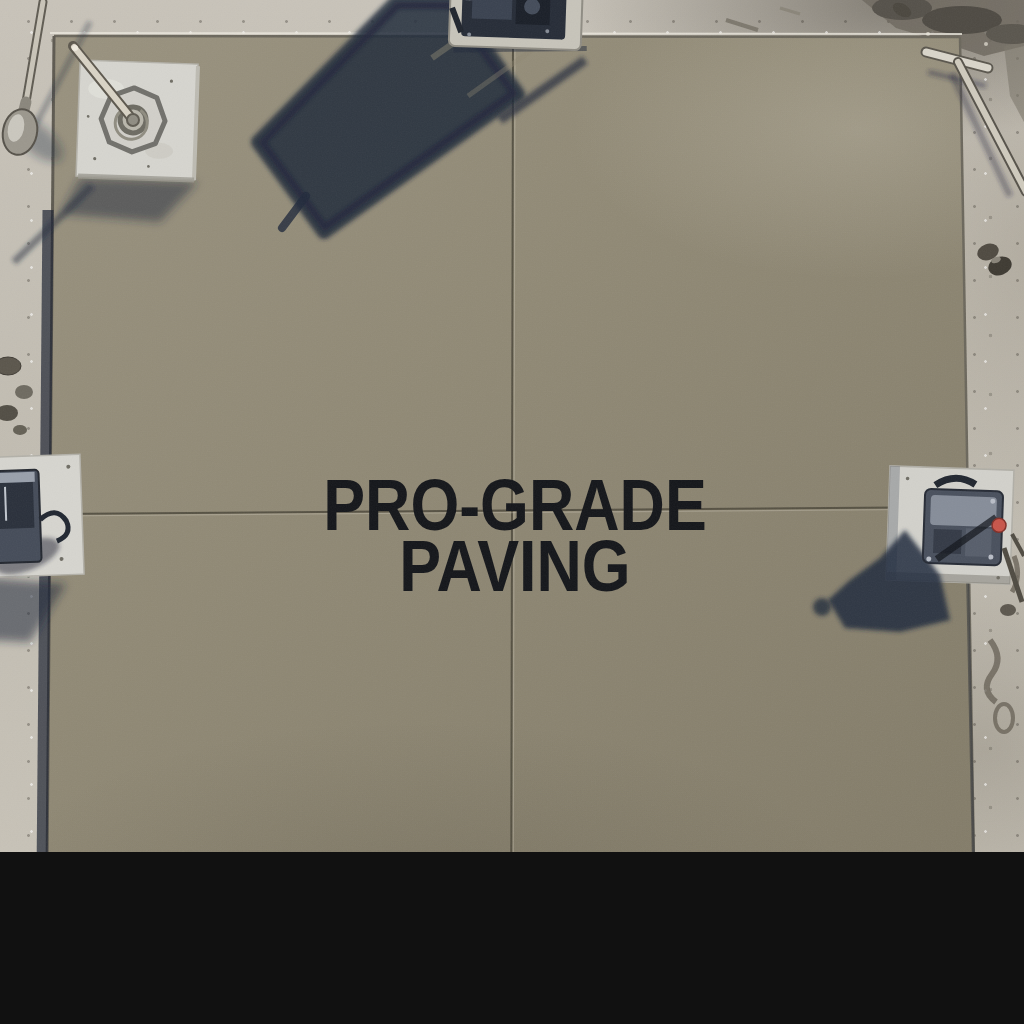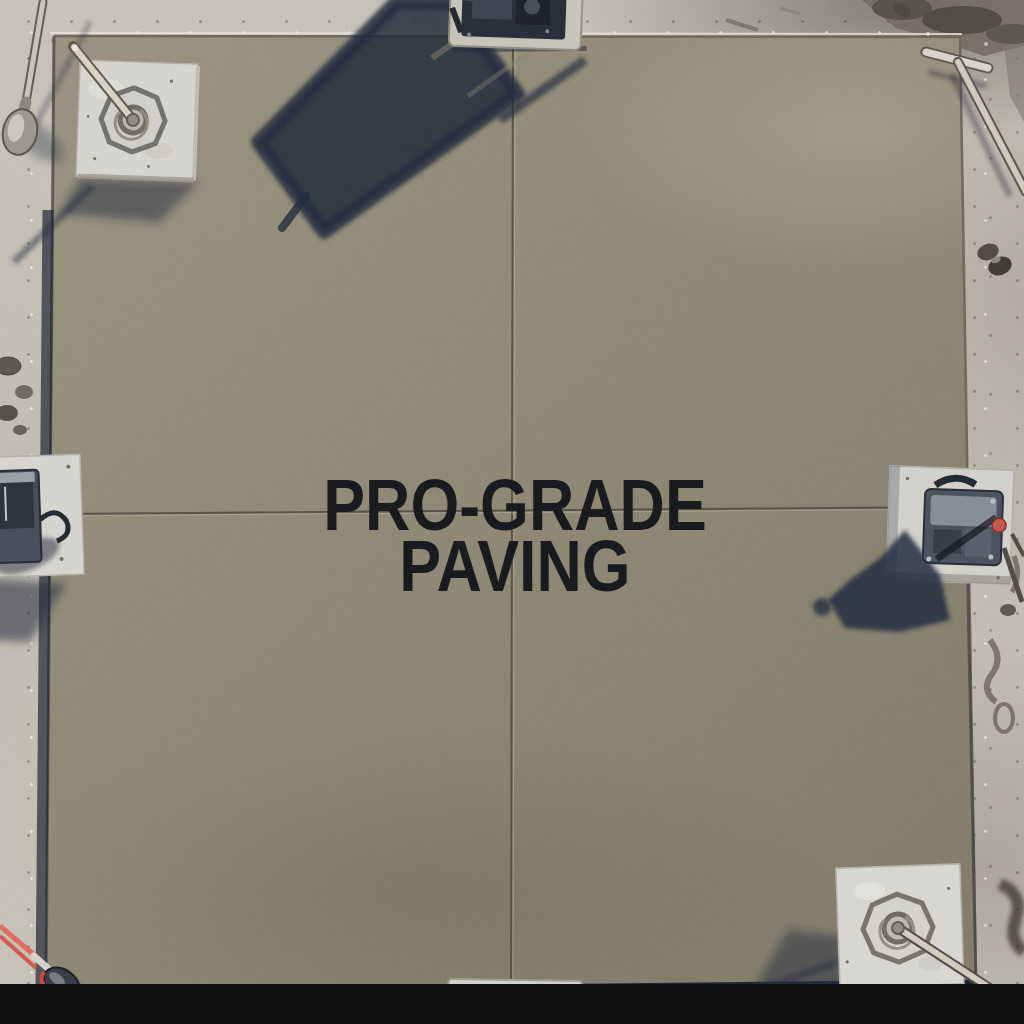--- a/index.html
+++ b/index.html
@@ -1,16 +1,16 @@
 <!DOCTYPE html>
 <html style="--slab: #908975; --ground: #c4bfb5; --shadow: #222a3c; --headline-text: #14161a; --pad-concrete: #d6d5cf; --machine-dark: #2a303c; --accent-red: #c8554a;"><head>
 <meta charset="utf-8">
 <style>
   html,body{margin:0;padding:0;background:#111;}
-  .scene{position:relative;width:1024px;height:984px;overflow:hidden;
+  .scene{position:relative;width:1024px;height:852px;overflow:hidden;
          font-family:"Liberation Sans",sans-serif;}
   .ground{position:absolute;inset:0;
     background-color:var(--ground,#c4bfb5);
     background-image:
       radial-gradient(circle, rgba(58,54,47,.35) 0 1.1px, transparent 1.7px),
       radial-gradient(circle, rgba(70,66,58,.28) 0 1.4px, transparent 2.1px),
       radial-gradient(circle, rgba(255,255,255,.55) 0 1px, transparent 1.6px),
       radial-gradient(circle, rgba(40,37,31,.22) 0 2.2px, transparent 3px),
       radial-gradient(480px 200px at 88% 0%, rgba(72,67,58,.55), transparent 70%),
       radial-gradient(300px 420px at 101% 30%, rgba(150,143,129,.40), transparent 72%),

